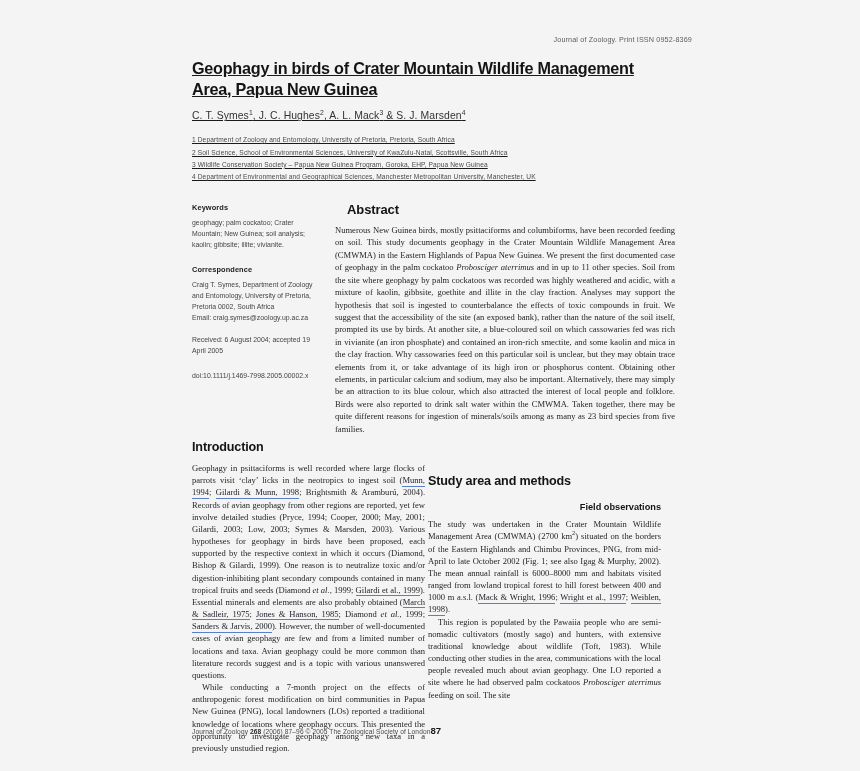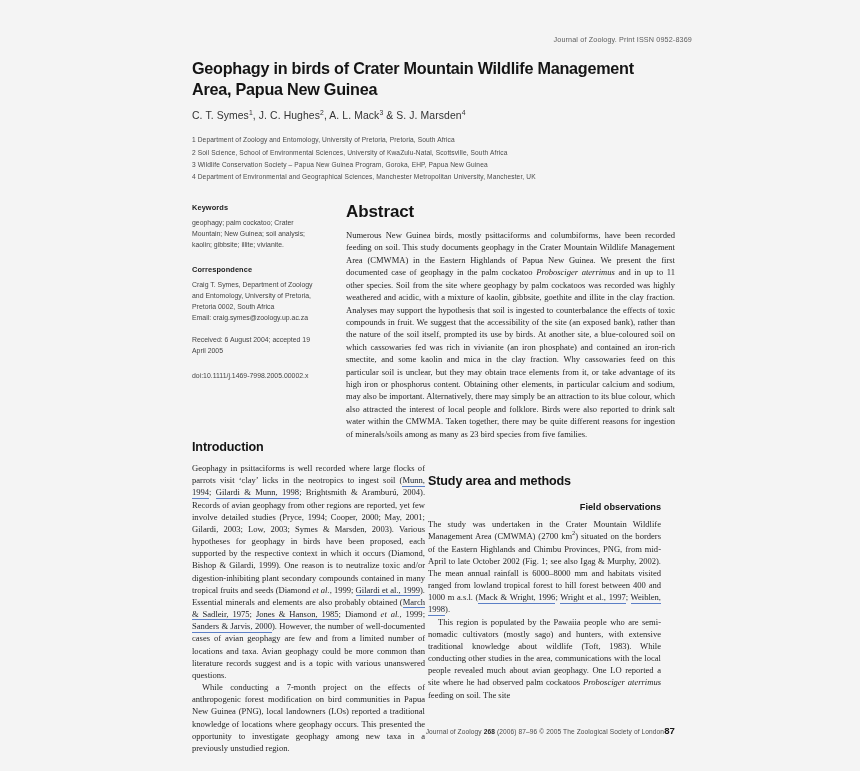--- a/index.html
+++ b/index.html
@@ -29,20 +29,21 @@
     color: #5d5d5d;
     letter-spacing: 0.15px;
     font-family: "Liberation Sans", sans-serif;
     white-space: nowrap;
   }
   .content {
     position: absolute;
     left: 192px;
     top: 58px;
     width: 483px;
+    text-decoration: underline;
   }
   h1.title {
     font-family: "Liberation Sans", sans-serif;
     font-size: 16.2px;
     line-height: 1.28;
     font-weight: bold;
     letter-spacing: -0.25px;
     margin: 0 0 11px 0;
     color: #141414;
     width: 470px;
@@ -67,21 +68,21 @@
   }
   .affiliations div { white-space: nowrap; }
 
   
   .abstract-zone {
     position: absolute;
     left: 192px;
     top: 202px;
     width: 483px;
     display: flex;
-    gap: 13px;
+    gap: 2px;
   }
   .sidebar {
     width: 128px;
     flex: 0 0 128px;
     font-size: 6.9px;
     line-height: 1.62;
     color: #444;
   }
   .sidebar h3 {
     font-size: 7.4px;
@@ -93,23 +94,23 @@
   .sidebar .block { margin-bottom: 13px; }
   .sidebar .block.tight { margin-bottom: 11px; }
   .sidebar p { margin: 0; }
 
   .abstract {
     flex: 1;
     padding-left: 13px;
   }
   .abstract h2 {
     font-family: "Liberation Sans", sans-serif;
-    font-size: 17px;
-    font-weight: bold;
-    margin: 0 0 7px 0;
+    font-size: 13px;
+    font-weight: bold;
+    margin: 0 0 7px 12px;
     color: #141414;
     letter-spacing: -0.1px;
   }
   .abstract p {
     font-family: "Liberation Serif", serif;
     font-size: 8.55px;
     line-height: 1.455;
     text-align: justify;
     margin: 0;
     color: #1f1f1f;
@@ -166,21 +167,21 @@
   .footer {
     position: absolute;
     left: 192px;
     top: 725px;
     width: 483px;
     font-family: "Liberation Sans", sans-serif;
     font-size: 6.6px;
     color: #4a4a4a;
     letter-spacing: 0.1px;
     display: flex;
-    justify-content: flex-end;
+    justify-content: flex-start;
     align-items: baseline;
   }
   .footer .pageno {
     font-size: 9.6px;
     font-weight: bold;
     color: #1a1a1a;
   }
   .footer b { font-weight: bold; color: #2a2a2a; }
   .sup-sm { font-size: 6.4px; vertical-align: super; line-height: 0; }
 </style>

